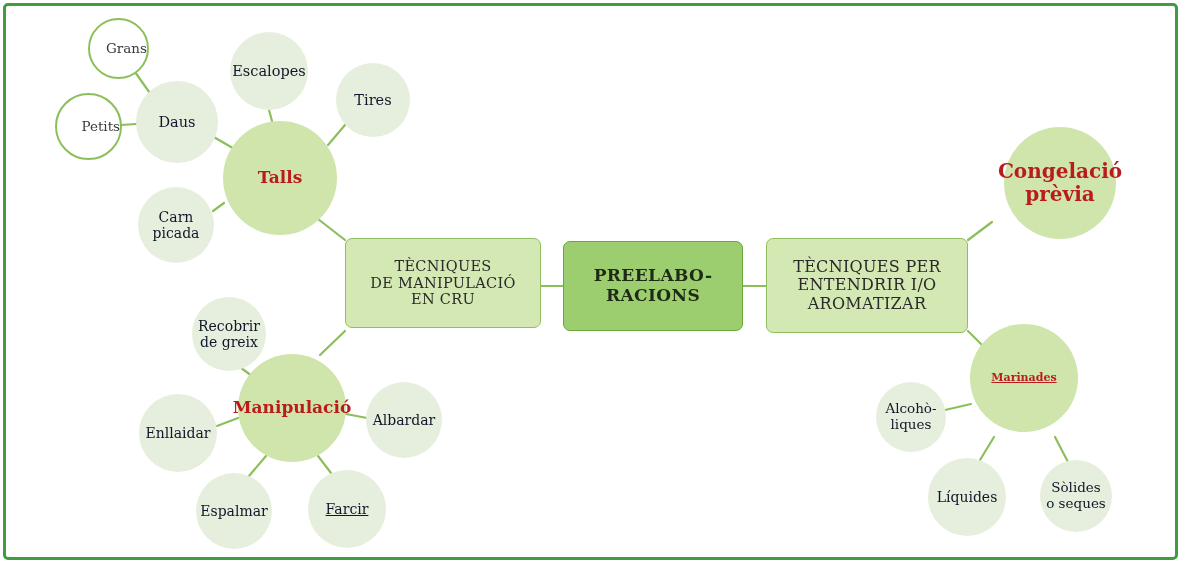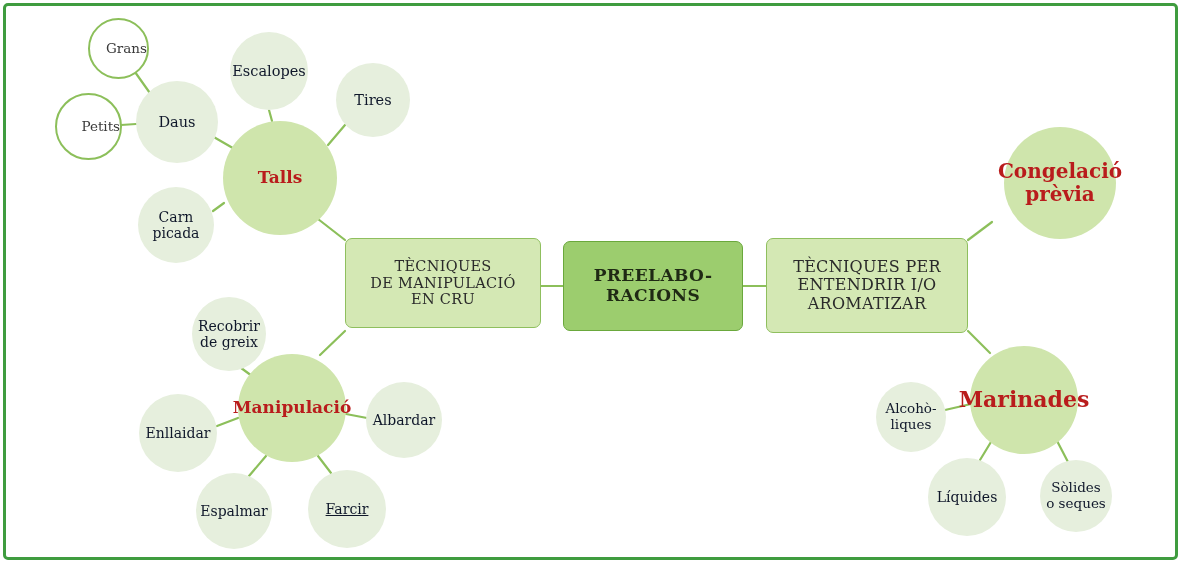--- a/index.html
+++ b/index.html
@@ -146,21 +146,21 @@
 
   <div class="node circle hub" style="left:238px; top:354px; width:108px; height:108px; font-size:17px;">
     <span class="lbl">Manipulació</span>
   </div>
 
   <div class="node circle hub" style="left:1004px; top:127px; width:112px; height:112px; font-size:20px;">
     <span class="lbl">Congelació
 prèvia</span>
   </div>
 
-  <div class="node circle hub" style="left:970px; top:346px; width:108px; height:108px; font-size:22px;">
+  <div class="node circle hub" style="left:970px; top:324px; width:108px; height:108px; font-size:11px;text-decoration:underline;">
     <span class="lbl">Marinades</span>
   </div>
 
   <div class="node circle leaf" style="left:136px; top:81px; width:82px; height:82px; font-size:14.5px;">
     <span class="lbl">Daus</span>
   </div>
 
   <div class="node circle leaf" style="left:230px; top:32px; width:78px; height:78px; font-size:14.5px;">
     <span class="lbl">Escalopes</span>
   </div>

